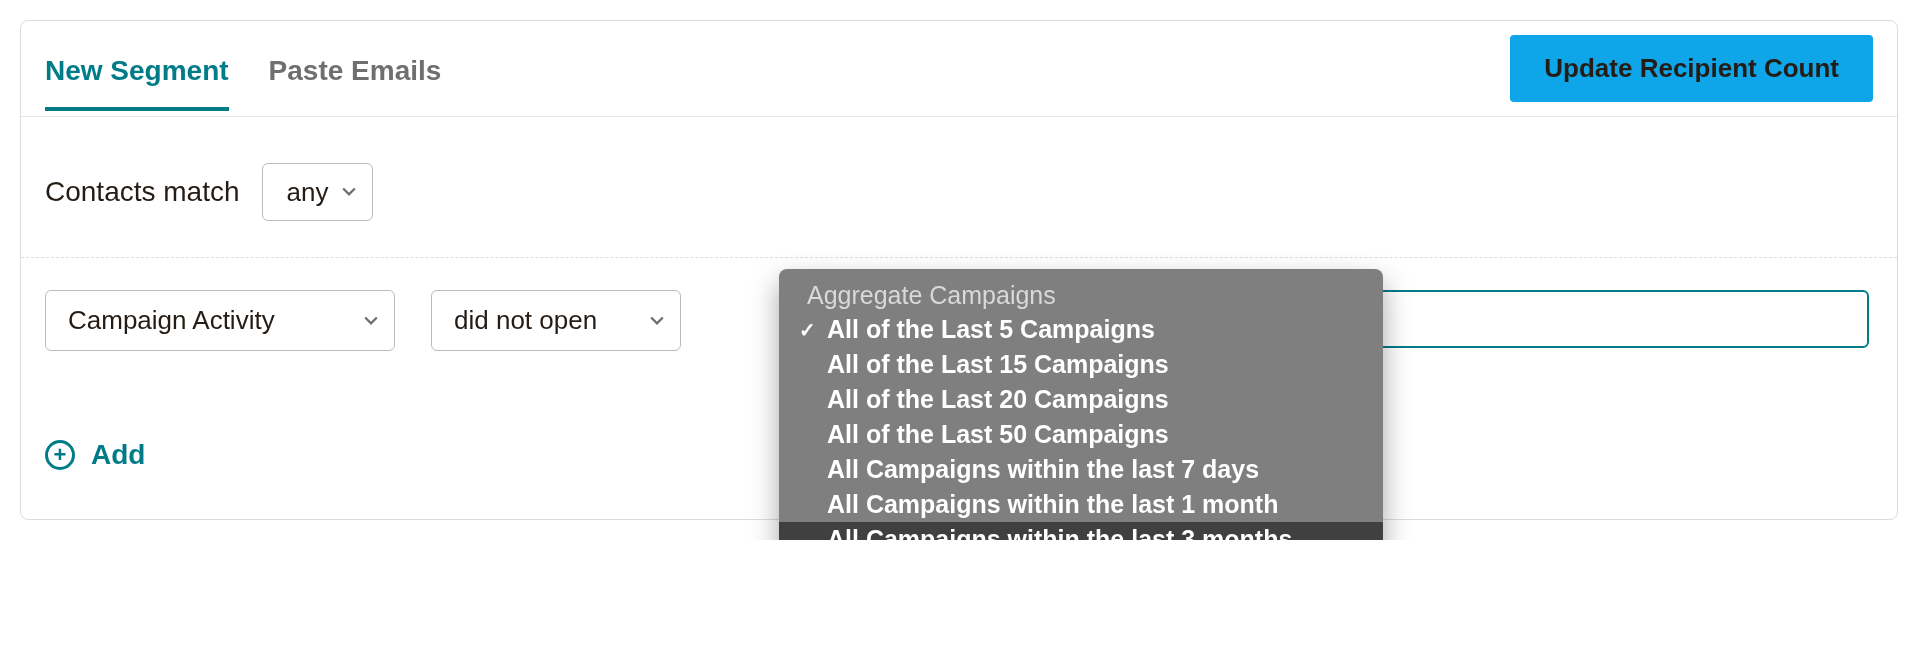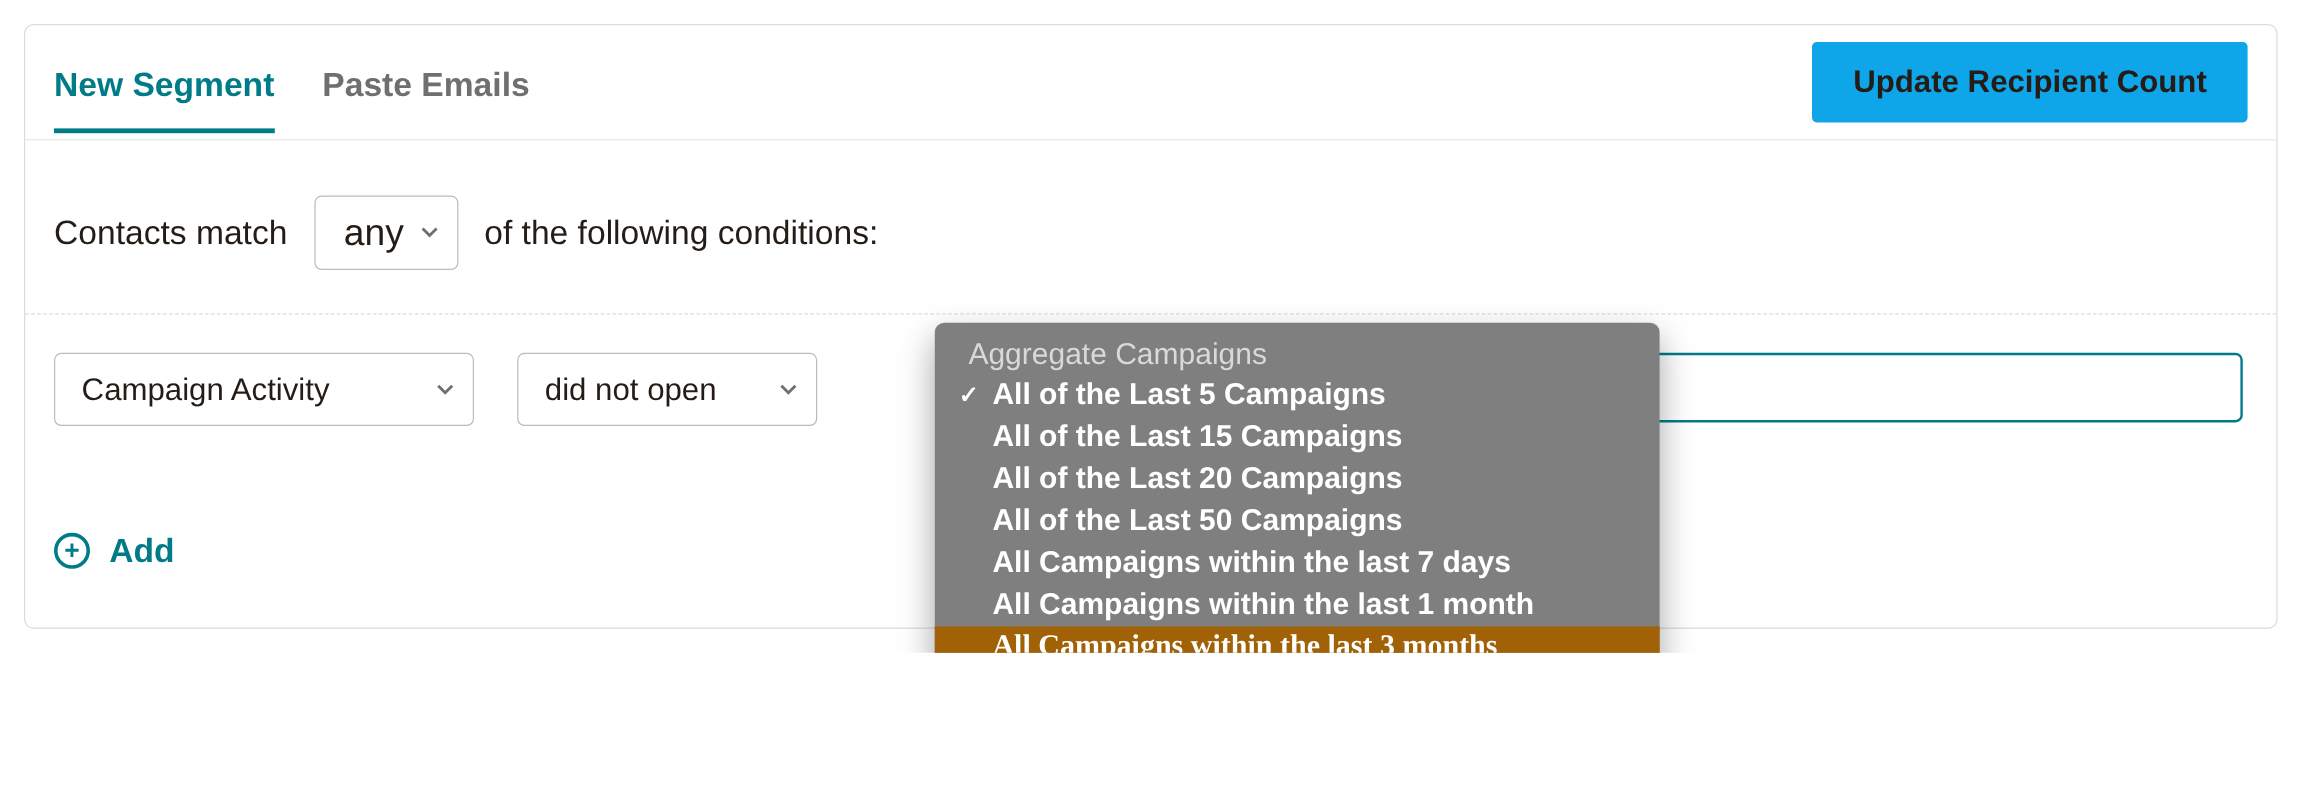--- a/index.html
+++ b/index.html
@@ -58,21 +58,21 @@
     background: #fff;
     padding: 14px 48px 14px 22px;
     font-size: 26px;
     color: #241c15;
     display: inline-flex;
     align-items: center;
     position: relative;
     cursor: pointer;
     min-height: 58px;
   }
-  .select.small { padding: 12px 44px 12px 24px; font-size: 31px; }
+  .select.small { padding: 12px 44px 12px 24px; font-size: 26px; }
   .caret {
     position: absolute;
     right: 16px;
     top: 50%;
     transform: translateY(-50%);
     width: 14px; height: 14px;
   }
   .caret svg { width: 14px; height: 14px; display: block; }
   .condition-row {
     display: flex;
@@ -135,21 +135,21 @@
     font-weight: 600;
     color: #fff;
     padding: 3px 20px 3px 20px;
     cursor: pointer;
   }
   .dropdown .opt .check {
     width: 28px;
     text-align: left;
     font-size: 20px;
   }
-  .dropdown .opt.hover { background: #a16207; font-family: Liberation Serif, serif; }
+  .dropdown .opt.hover { background: #404040; }
   .dropdown-anchor {
     position: absolute;
     left: 758px;
     top: 248px;
   }
 </style>
 </head>
 <body>
 
 <div class="panel">
@@ -165,21 +165,20 @@
   <div class="match-row">
     <span>Contacts match</span>
     <div class="select small">
       <span>any</span>
       <span class="caret">
         <svg viewBox="0 0 12 12">
             <path d="M1 3 L6 8 L11 3" fill="none" stroke="#6f6f6f" stroke-width="2"></path>
           </svg>
       </span>
     </div>
-    <span>of the following conditions:</span>
   </div>
 
   <div class="condition-row">
     <div class="select field-select">
       <span>Campaign Activity</span>
       <span class="caret">
         <svg viewBox="0 0 12 12">
             <path d="M1 3 L6 8 L11 3" fill="none" stroke="#6f6f6f" stroke-width="2"></path>
           </svg>
       </span>

